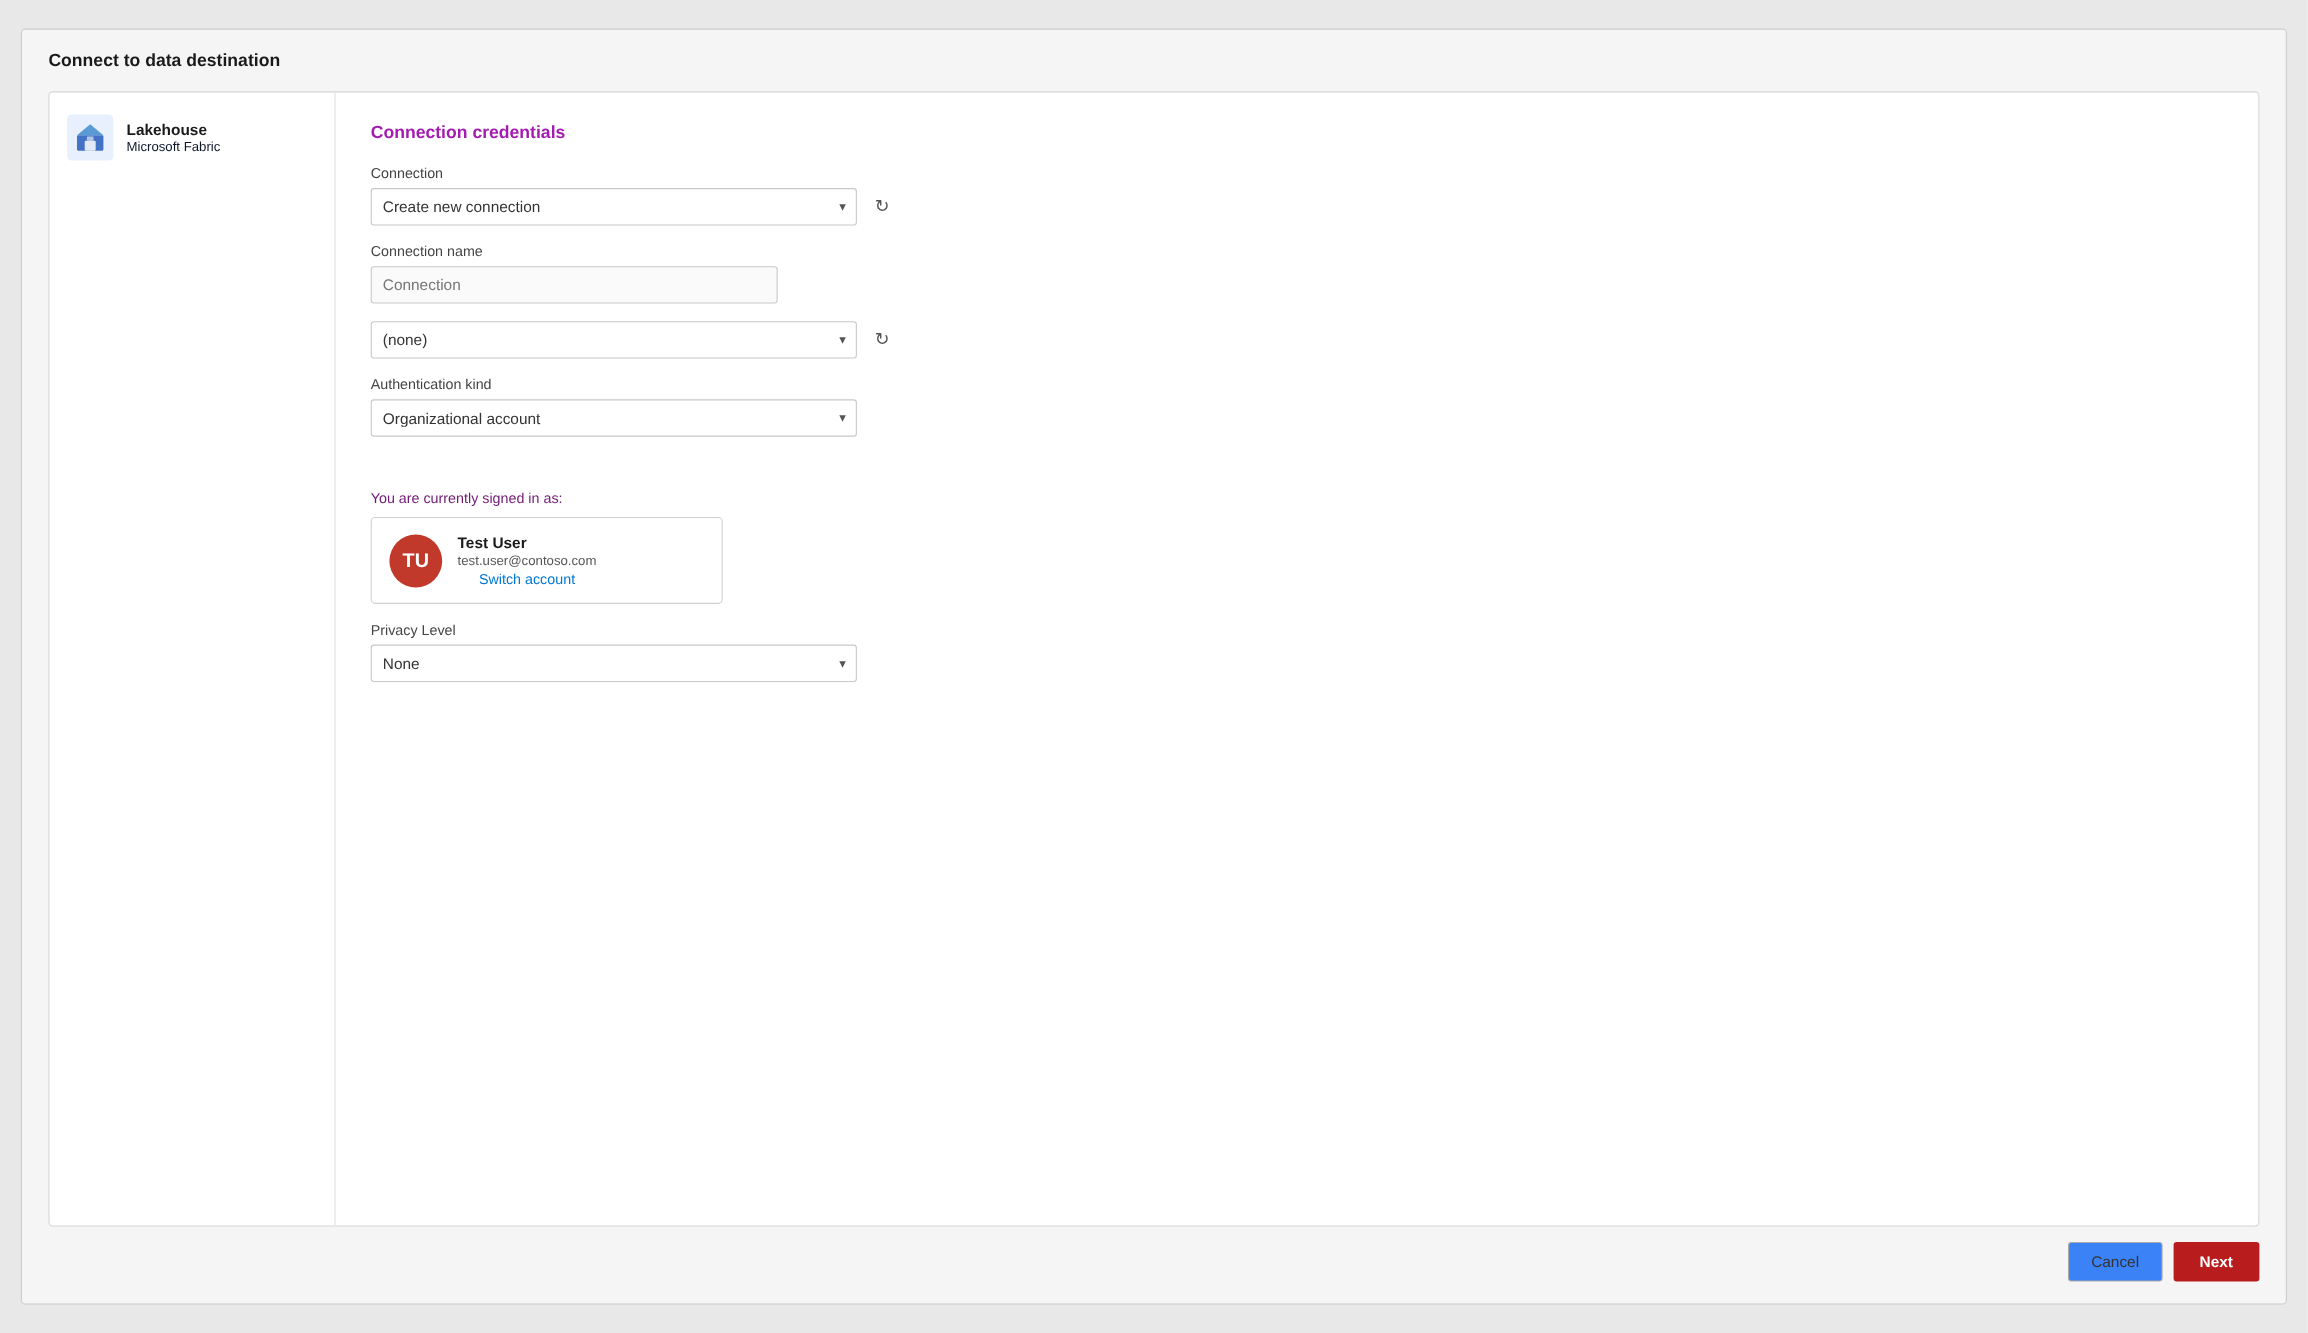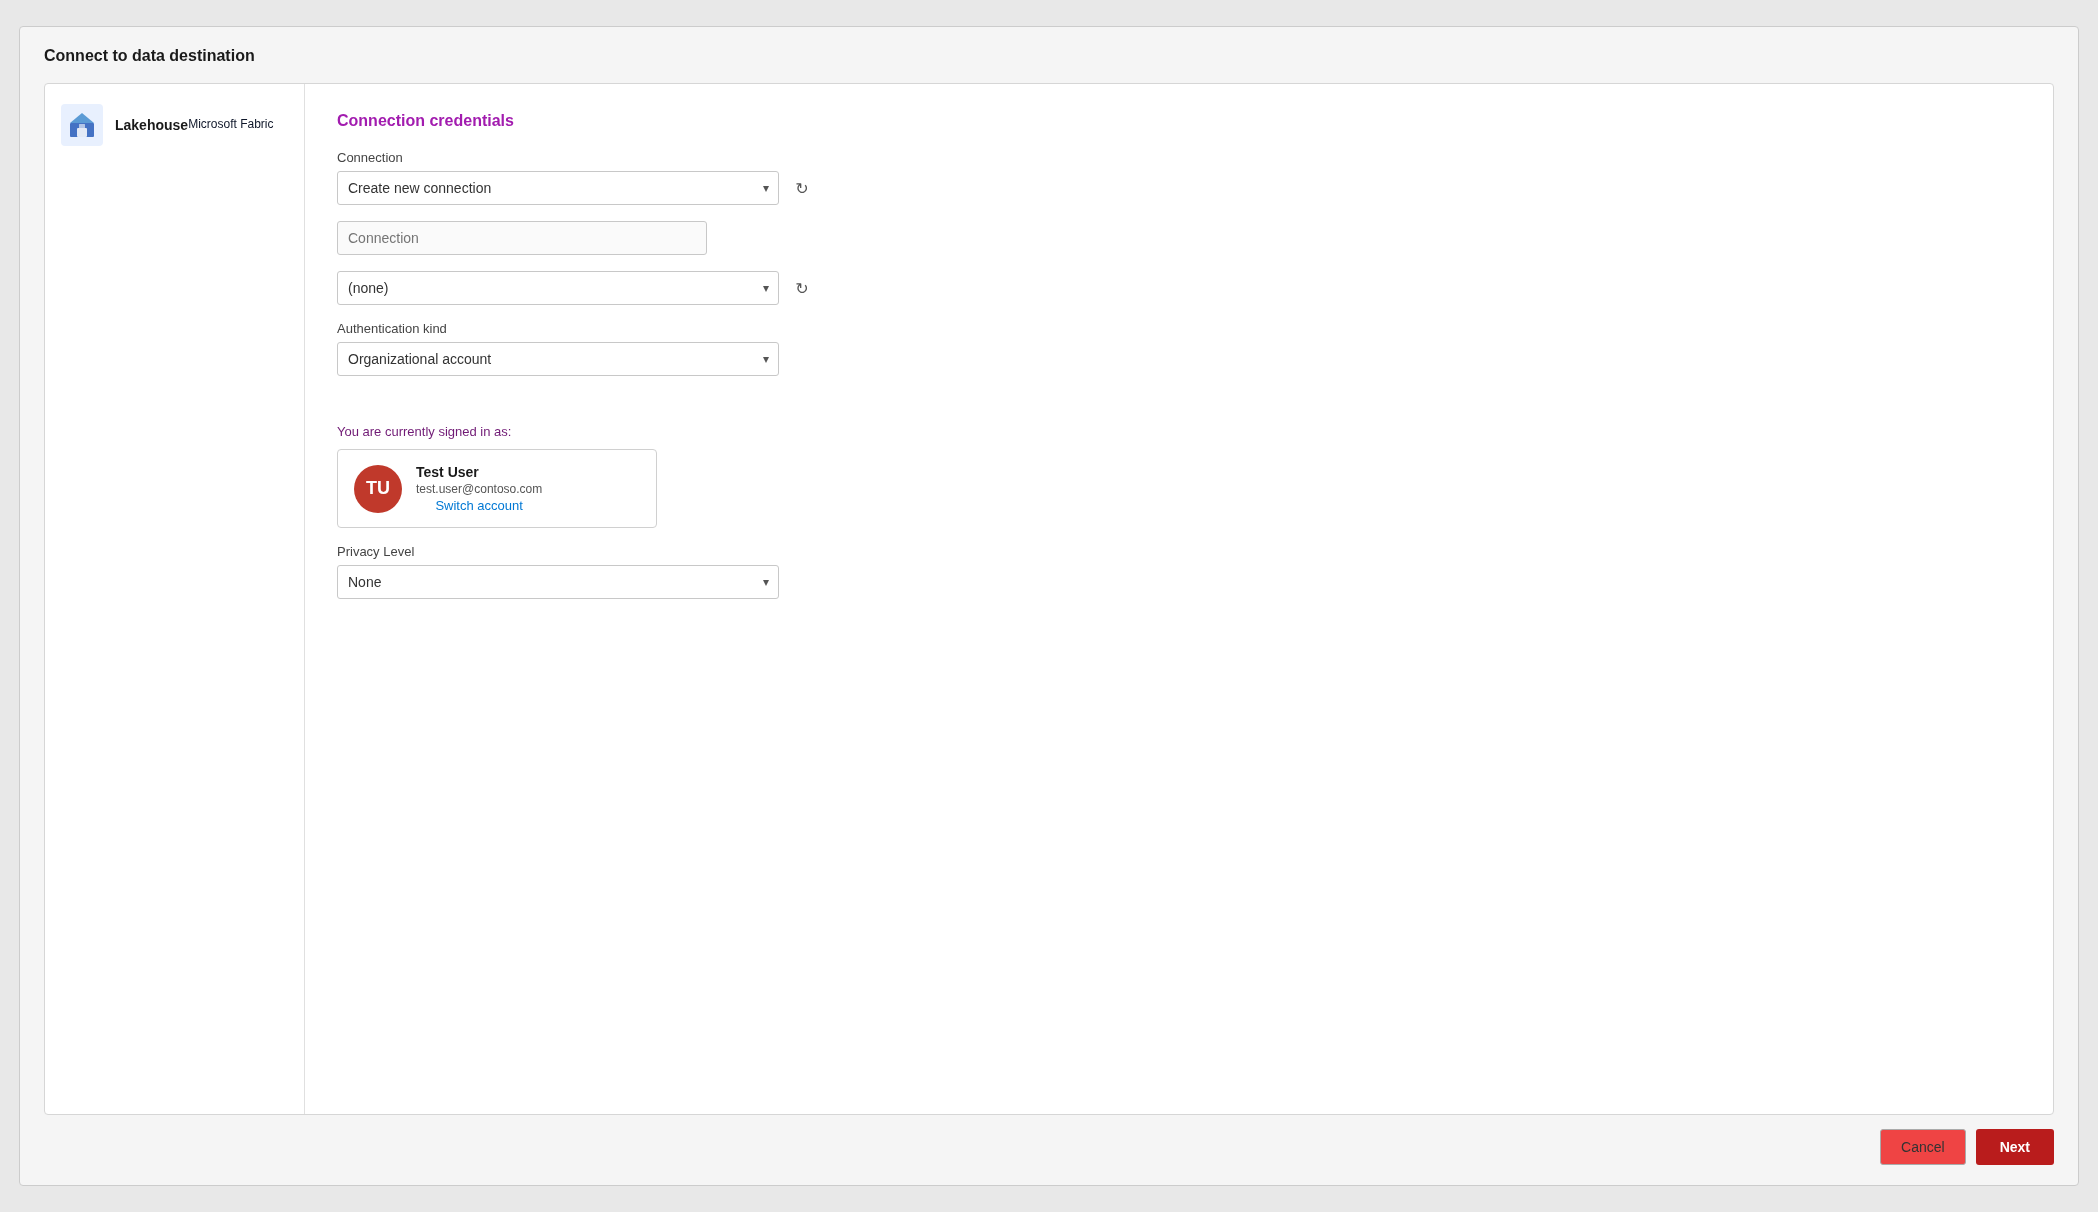--- a/index.html
+++ b/index.html
@@ -62,20 +62,21 @@
       align-items: center;
       justify-content: center;
       flex-shrink: 0;
     }
     .lakehouse-icon svg {
       width: 28px;
       height: 28px;
     }
     .sidebar-text {
       display: flex;
+      flex-direction: column;
     }
     .sidebar-name {
       font-size: 14px;
       font-weight: 600;
       color: #1a1a1a;
     }
     .sidebar-sub {
       font-size: 12px;
       color: #0f172a;
     }
@@ -207,21 +208,21 @@
     .dialog-footer {
       display: flex;
       justify-content: flex-end;
       align-items: center;
       gap: 10px;
       padding-top: 14px;
     }
     .btn-cancel {
       height: 36px;
       padding: 0 20px;
-      background: #ef4444;
+      background: #3b82f6;
       border: 1px solid #aaa;
       border-radius: 3px;
       font-size: 14px;
       cursor: pointer;
       color: #333;
     }
     .btn-next {
       height: 36px;
       padding: 0 24px;
       background: #b91c1c;
@@ -270,20 +271,21 @@
             </select>
             <span class="chevron-down">▾</span>
           </div>
           <button class="refresh-btn">
             <span>↻</span>
           </button>
         </div>
       </div>
 
       <div class="field-group">
+        <label class="field-label">Connection name</label>
         <input class="text-input" type="text" placeholder="Connection" style="">
       </div>
 
       <div class="field-group">
         <div class="field-row">
           <div class="select-wrapper">
             <select class="select-control">
               <option>(none)</option>
             </select>
             <span class="chevron-down">▾</span>

